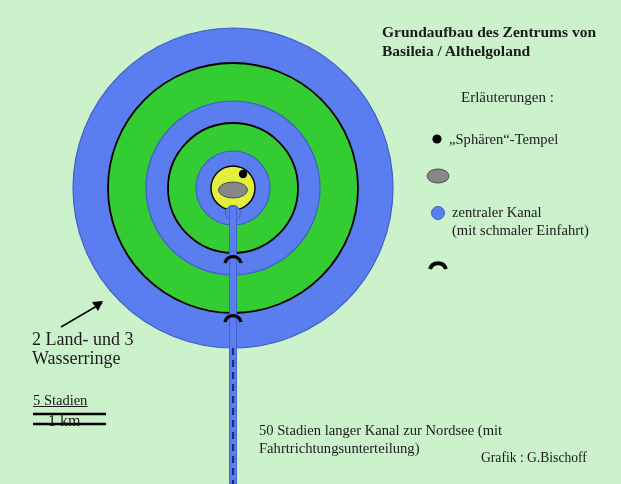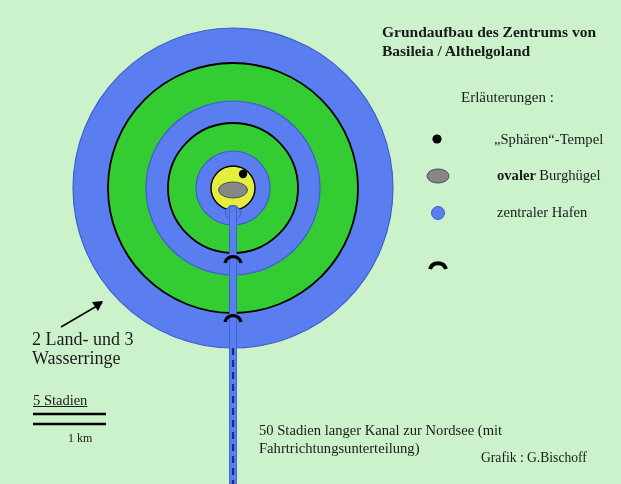--- a/index.html
+++ b/index.html
@@ -16,32 +16,32 @@
 
   .txt { position:absolute; white-space:nowrap; }
 
   #title {
     left:382px; top:22px;
     font-weight:bold; font-size:15.5px; line-height:19px;
     white-space:normal; width:230px;
   }
   #legend-title { left:436px; top:89px; font-size:15px;margin-left:25px; }
 
-  .legend-item { position:absolute; font-size:14.6px; line-height:17.5px;margin-left:45px; }
+  .legend-item { position:absolute; font-size:14.6px; line-height:17.5px; }
   .legend-item .lbl { display:block; white-space:nowrap; }
   .legend-item .b { font-weight:bold; }
 
   #li-temple { left:449px; top:131px; }
   #li-hill   { left:452px; top:167px; }
   #li-harbor { left:452px; top:204px; }
   #li-bridge { left:449px; top:258px; }
 
   #rings-note { left:32px; top:330px; font-size:18px; line-height:19px; white-space:normal; width:150px; }
   #scale-top  { left:33px; top:392px; font-size:14.5px;text-decoration:underline; }
-  #scale-bot  { left:48px; top:431px; font-size:12px;margin-left:20px; }
+  #scale-bot  { left:48px; top:412px; font-size:16px; }
   #canal-note { left:259px; top:377px; font-size:14.6px; line-height:18px; white-space:normal; width:300px;margin-top:44px; }
   #credit     { left:481px; top:450px; font-size:13.6px; }
 </style>
 </head>
 <body>
 
 <div id="stage">
 
   <svg class="diagram" viewBox="0 0 621 484">
 
@@ -76,26 +76,24 @@
   </svg>
 
   <div class="txt" id="title">Grundaufbau des Zentrums von Basileia / Althelgoland</div>
 
   <div class="txt" id="legend-title">Erläuterungen :</div>
 
   <div class="legend-item" id="li-temple">
     <span class="lbl">„Sphären“-Tempel</span>
   </div>
 
-  <div class="legend-item" id="li-hill">
-    <span class="lbl"><span class="b">ovaler </span><span>Burghügel</span></span>
-  </div>
 
   <div class="legend-item" id="li-harbor">
-    <span class="lbl">zentraler Hafen</span>
+    <span class="lbl">zentraler Kanal</span>
+    <span class="lbl">(mit schmaler Einfahrt)</span>
   </div>
 
 
   <div class="txt" id="rings-note">2 Land- und 3 Wasserringe</div>
 
   <div class="txt" id="scale-top">5 Stadien</div>
   <div class="txt" id="scale-bot">1 km</div>
 
   <div class="txt" id="canal-note">50 Stadien langer Kanal zur Nordsee (mit Fahrtrichtungsunterteilung)</div>
 

